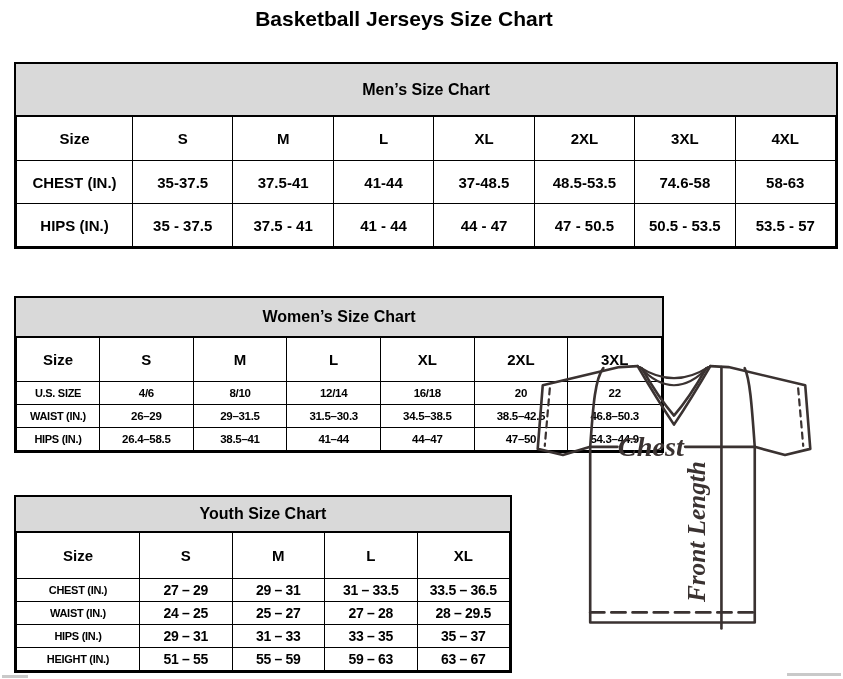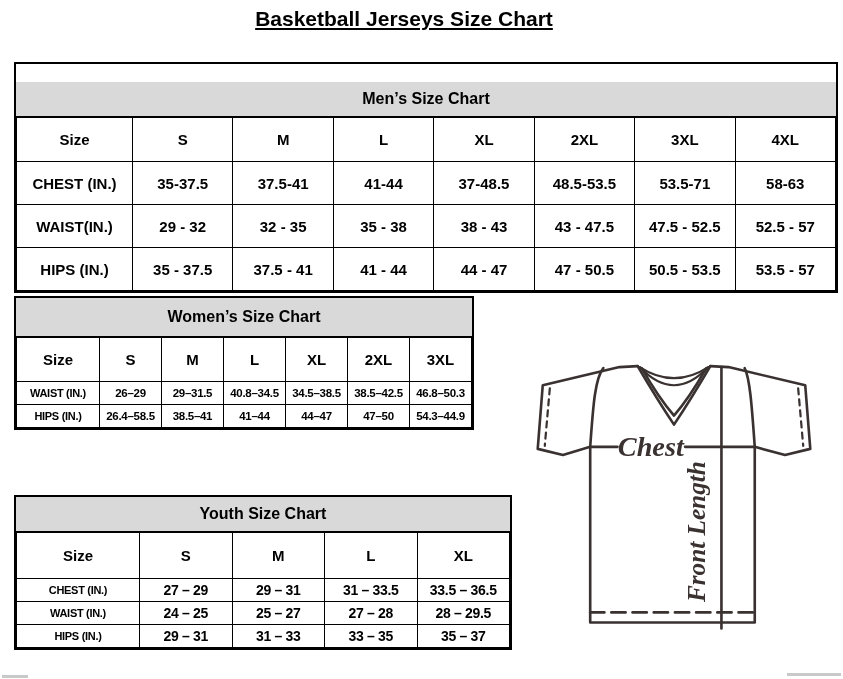--- a/index.html
+++ b/index.html
@@ -10,21 +10,20 @@
     color: #000000;
     font-family: "Liberation Sans", sans-serif;
     overflow: hidden;
   }
   .page-title {
     position: absolute;
     top: 7px; left: 0; width: 808px;
     text-align: center;
     font-size: 21px;
     font-weight: bold;
-    text-decoration: underline;
   }
   .chart {
     position: absolute;
     border: 2px solid #000;
     background: #fff;
   }
   .chart-title {
     background: #d9d9d9;
     border-bottom: 1px solid #000;
     display: flex;
@@ -37,27 +36,27 @@
   td {
     border: 1px solid #000;
     text-align: center;
     vertical-align: middle;
     font-weight: bold;
     overflow: hidden;
     white-space: nowrap;
   }
   
   .men { left: 14px; top: 62px; width: 824px; }
-  .men .chart-title { height: 35px; margin-top: 18px; }
+  .men .chart-title { height: 52px; }
   .men td:first-child { width: 116px; }
   .men thead tr { height: 44px; }
   .men tbody tr { height: 43px; }
   .men td { font-size: 15px; }
   
-  .women { left: 14px; top: 296px; width: 460px; }
+  .women { left: 14px; top: 296px; width: 650px; }
   .women .chart-title { height: 39px; }
   .women td:first-child { width: 83px; }
   .women thead tr { height: 44px; }
   .women thead td { font-size: 15px; }
   .women tbody tr { height: 23px; }
   .women tbody td { font-size: 11.5px; letter-spacing: -0.3px; }
   .women tbody td:first-child { font-size: 11px; }
   
   .youth { left: 14px; top: 495px; width: 498px; }
   .youth .chart-title { height: 35px; }
@@ -106,32 +105,22 @@
         </tr>
       </thead>
       <tbody>
         <tr>
           <td>CHEST (IN.)</td>
           <td>35-37.5</td>
           <td>37.5-41</td>
           <td>41-44</td>
           <td>37-48.5</td>
           <td>48.5-53.5</td>
-          <td>53.5-71</td>
+          <td>74.6-58</td>
           <td>58-63</td>
-        </tr>
-        <tr>
-          <td>WAIST(IN.)</td>
-          <td>29 - 32</td>
-          <td>32 - 35</td>
-          <td>35 - 38</td>
-          <td>38 - 43</td>
-          <td>43 - 47.5</td>
-          <td>47.5 - 52.5</td>
-          <td>52.5 - 57</td>
         </tr>
         <tr>
           <td>HIPS (IN.)</td>
           <td>35 - 37.5</td>
           <td>37.5 - 41</td>
           <td>41 - 44</td>
           <td>44 - 47</td>
           <td>47 - 50.5</td>
           <td>50.5 - 53.5</td>
           <td>53.5 - 57</td>
@@ -149,24 +138,33 @@
           <td>S</td>
           <td>M</td>
           <td>L</td>
           <td>XL</td>
           <td>2XL</td>
           <td>3XL</td>
         </tr>
       </thead>
       <tbody>
         <tr>
+          <td>U.S. SIZE</td>
+          <td>4/6</td>
+          <td>8/10</td>
+          <td>12/14</td>
+          <td>16/18</td>
+          <td>20</td>
+          <td>22</td>
+        </tr>
+        <tr>
           <td>WAIST (IN.)</td>
           <td>26–29</td>
           <td>29–31.5</td>
-          <td>40.8–34.5</td>
+          <td>31.5–30.3</td>
           <td>34.5–38.5</td>
           <td>38.5–42.5</td>
           <td>46.8–50.3</td>
         </tr>
         <tr>
           <td>HIPS (IN.)</td>
           <td>26.4–58.5</td>
           <td>38.5–41</td>
           <td>41–44</td>
           <td>44–47</td>
@@ -204,20 +202,27 @@
           <td>27 – 28</td>
           <td>28 – 29.5</td>
         </tr>
         <tr>
           <td>HIPS (IN.)</td>
           <td>29 – 31</td>
           <td>31 – 33</td>
           <td>33 – 35</td>
           <td>35 – 37</td>
         </tr>
+        <tr>
+          <td>HEIGHT (IN.)</td>
+          <td>51 – 55</td>
+          <td>55 – 59</td>
+          <td>59 – 63</td>
+          <td>63 – 67</td>
+        </tr>
       </tbody>
     </table>
 </section>
 
 <div class="jersey">
   <svg viewBox="0 0 282 315" xmlns="http://www.w3.org/2000/svg">
     <g fill="none" stroke="#3a3231" stroke-width="2.6" stroke-linecap="round" stroke-linejoin="round">
 
       <path d="M104,8 L86,9 L10,27 L5,90 L30,96 L57,88"></path>
       <path d="M176,8 L194,9 L270,27 L275,90 L250,96 L220,88"></path>

